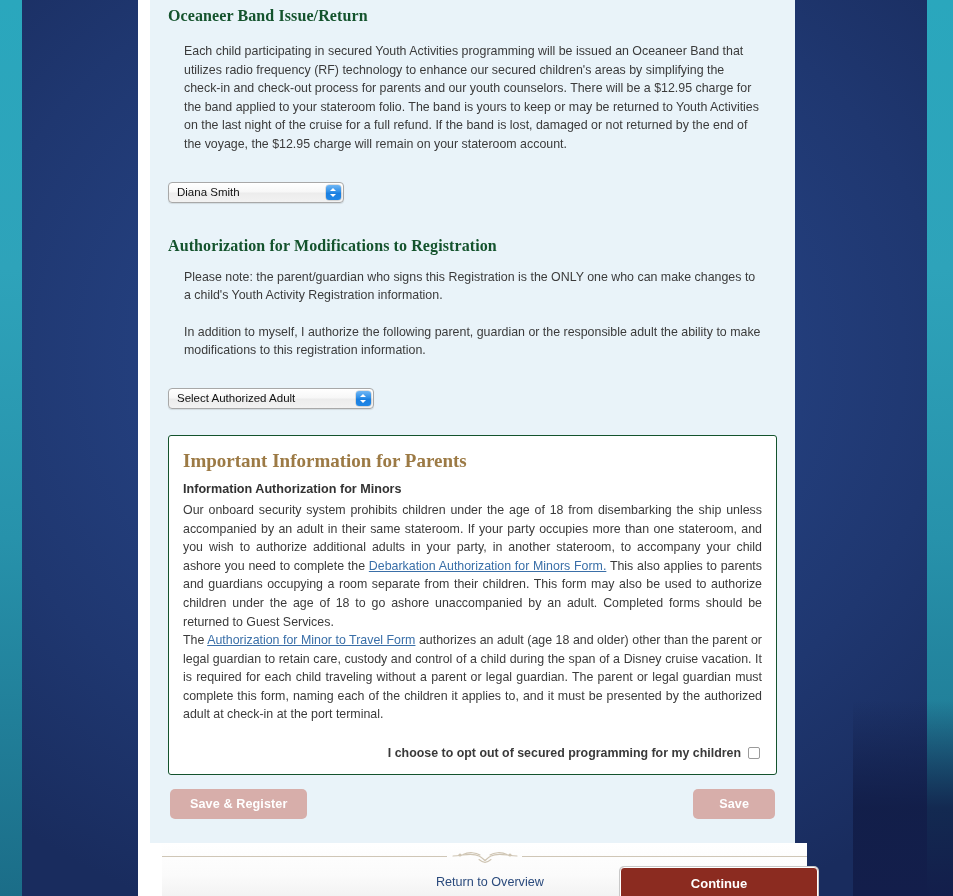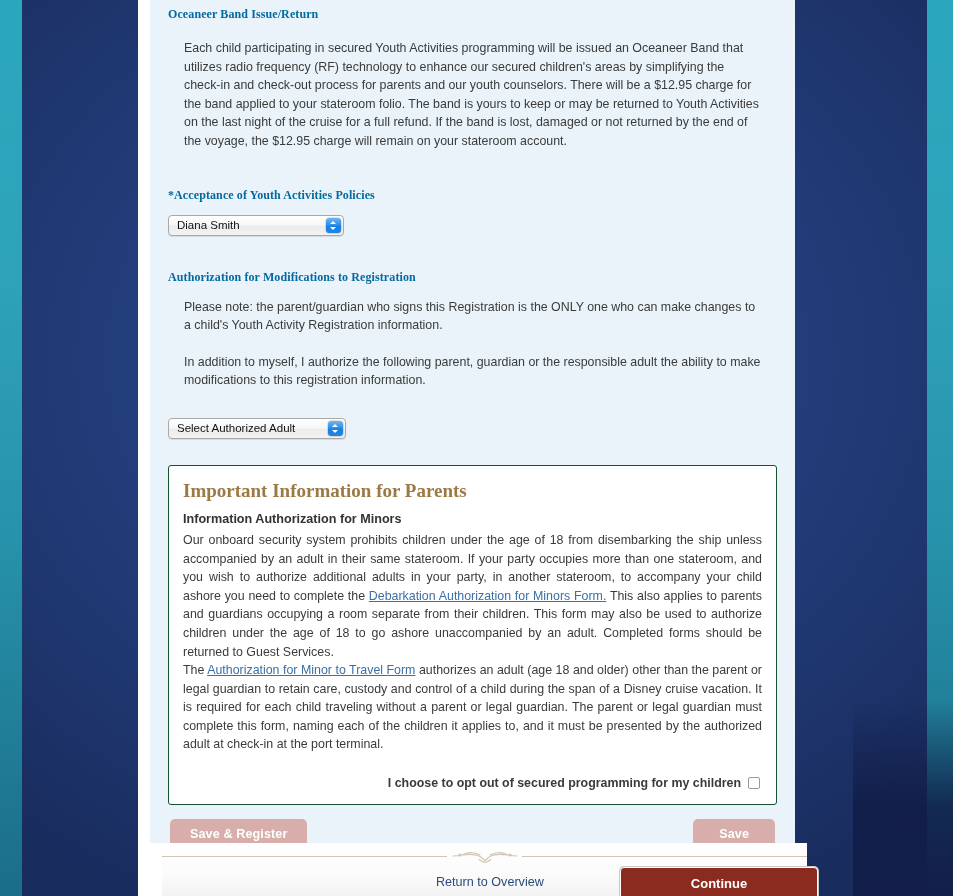--- a/index.html
+++ b/index.html
@@ -47,22 +47,22 @@
     left: 12px; top: 0;
     width: 645px;
     height: 843px;
     background: #e9f3f9;
     padding: 0 18px;
   }
 
   .sec-head {
     font-family: "Liberation Serif", serif;
     font-weight: bold;
-    color: #0369a1;
-    font-size: 12px;
+    color: #14532d;
+    font-size: 16px;
     margin: 0;
     padding: 0;
     letter-spacing: .1px;
   }
   .body-p {
     font-size: 12.4px;
     line-height: 18.6px;
     color: #3b3b3b;
     margin: 16px;
   }
@@ -247,33 +247,32 @@
 
   <div id="page-column">
 
     <div id="form-card">
 
       
       <h2 class="sec-head" style="padding-top:7px;">Oceaneer Band Issue/Return</h2>
       <p class="body-p" style="margin-top:17px;">Each child participating in secured Youth Activities programming will be issued an Oceaneer Band that utilizes radio frequency (RF) technology to enhance our secured children's areas by simplifying the check-in and check-out process for parents and our youth counselors. There will be a $12.95 charge for the band applied to your stateroom folio. The band is yours to keep or may be returned to Youth Activities on the last night of the cruise for a full refund. If the band is lost, damaged or not returned by the end of the voyage, the $12.95 charge will remain on your stateroom account.</p>
 
       
-      <h2 class="sec-head" style="margin-top:37px;">*Acceptance of Youth Activities Policies</h2>
 
       <div class="mac-select" style="margin-top:12px; width:176px;">
         <span>Diana Smith</span>
         <span class="stepper"></span>
       </div>
 
       
       <h2 class="sec-head" style="margin-top:30px;">Authorization for Modifications to Registration</h2>
       <p class="body-p" style="margin-top:13px;">Please note: the parent/guardian who signs this Registration is the ONLY one who can make changes to a child's Youth Activity Registration information.</p>
       <p class="body-p" style="margin-top:18px;">In addition to myself, I authorize the following parent, guardian or the responsible adult the ability to make modifications to this registration information.</p>
 
-      <div class="mac-select" style="margin-top:12px; width:178px;">
+      <div class="mac-select" style="margin-top:12px; width:206px;">
         <span>Select Authorized Adult</span>
         <span class="stepper"></span>
       </div>
 
       
       <div id="info-panel" style="margin-top:22px;">
 
         <h2>Important Information for Parents</h2>
 
         <h3>Information Authorization for Minors</h3>

